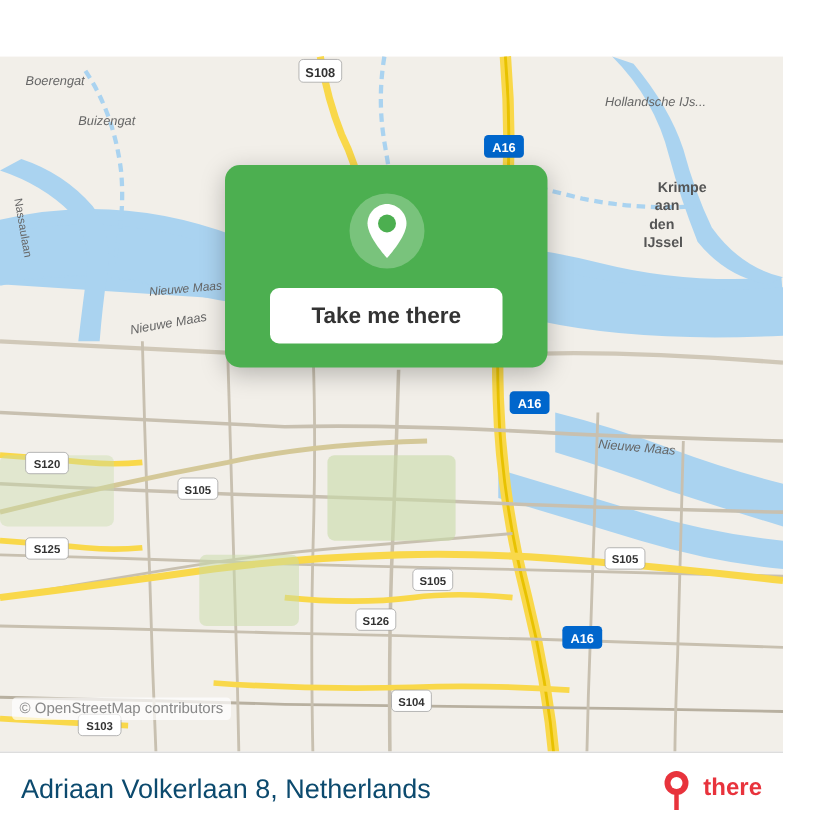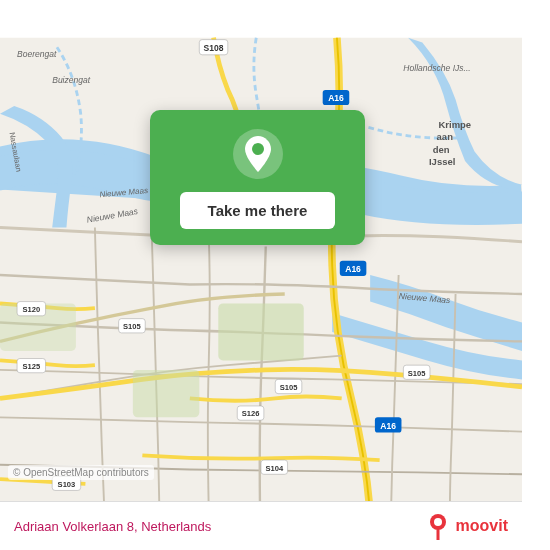--- a/index.html
+++ b/index.html
@@ -68,23 +68,23 @@
       background: white;
       padding: 10px 14px;
       display: flex;
       align-items: center;
       justify-content: space-between;
       border-top: 1px solid #ddd;
       z-index: 10;
     }
 
     #address-text {
-      font-size: 13px;
+      font-size: 18px;
       font-weight: 500;
-      color: #be185d;
+      color: #0c4a6e;
     }
 
     #moovit-logo {
       display: flex;
       align-items: center;
       gap: 4px;
     }
 
     #moovit-name {
       font-size: 16px;
@@ -242,16 +242,16 @@
   <div id="bottom-bar">
     <span id="address-text">Adriaan Volkerlaan 8, Netherlands</span>
 
     <div id="moovit-logo">
 
       <svg width="28" height="28" viewBox="0 0 28 28">
         <circle cx="14" cy="10" r="8" fill="#e8333c"></circle>
         <path d="M14 18 L14 28" stroke="#e8333c" stroke-width="3" stroke-linecap="round"></path>
         <circle cx="14" cy="10" r="4" fill="white"></circle>
       </svg>
-      <span id="moovit-name">moovit</span>
+      <span id="moovit-name">there</span>
     </div>
   </div>
 </div>
 
 </body></html>

